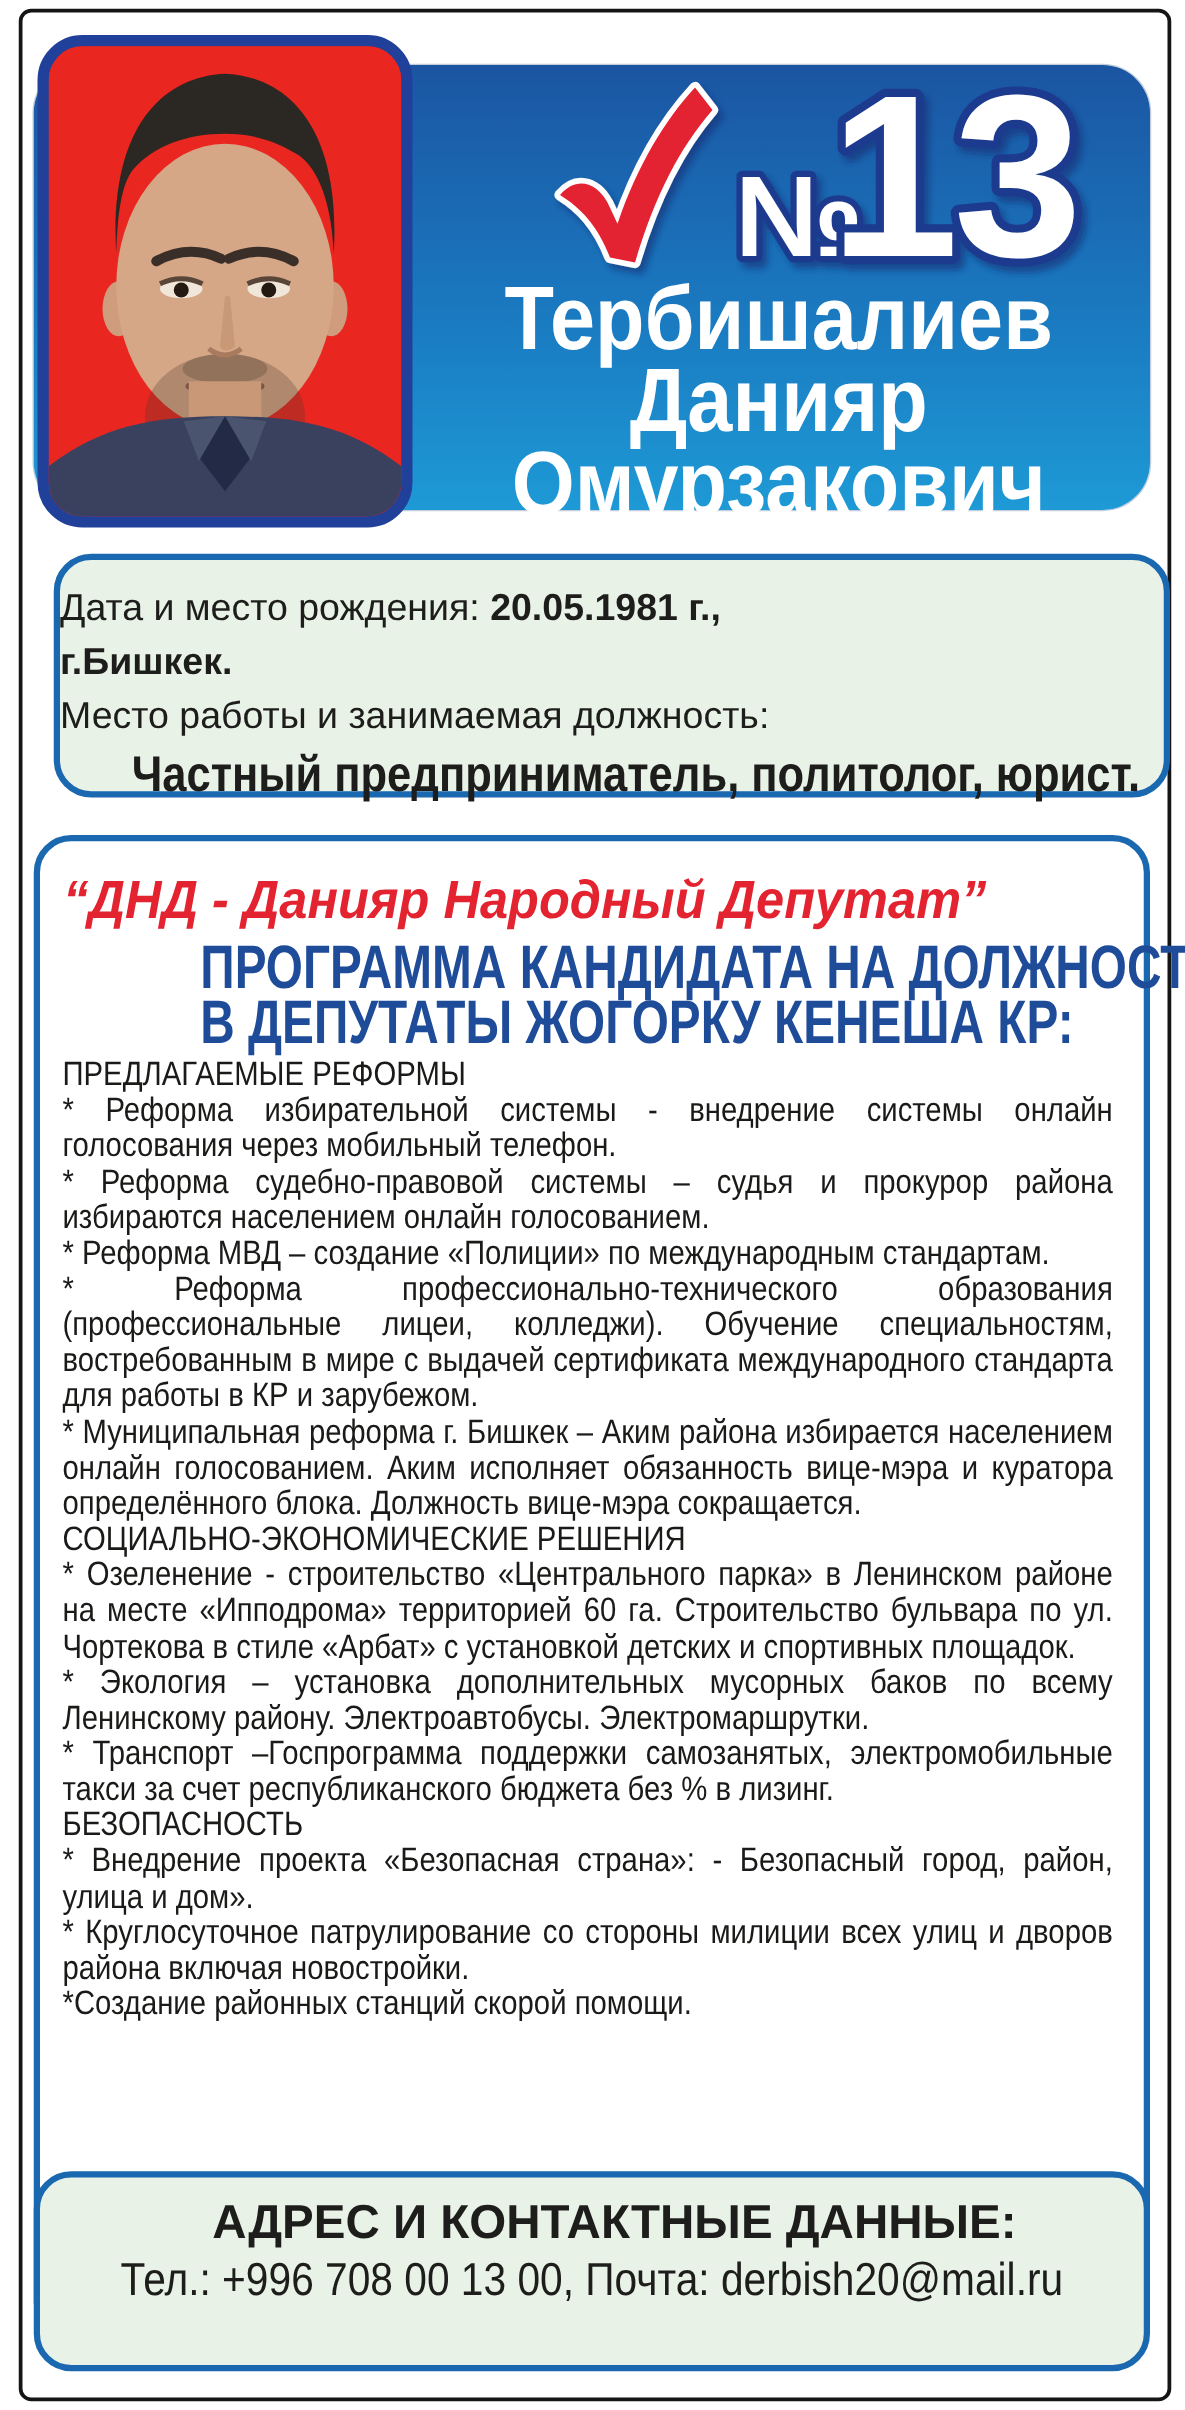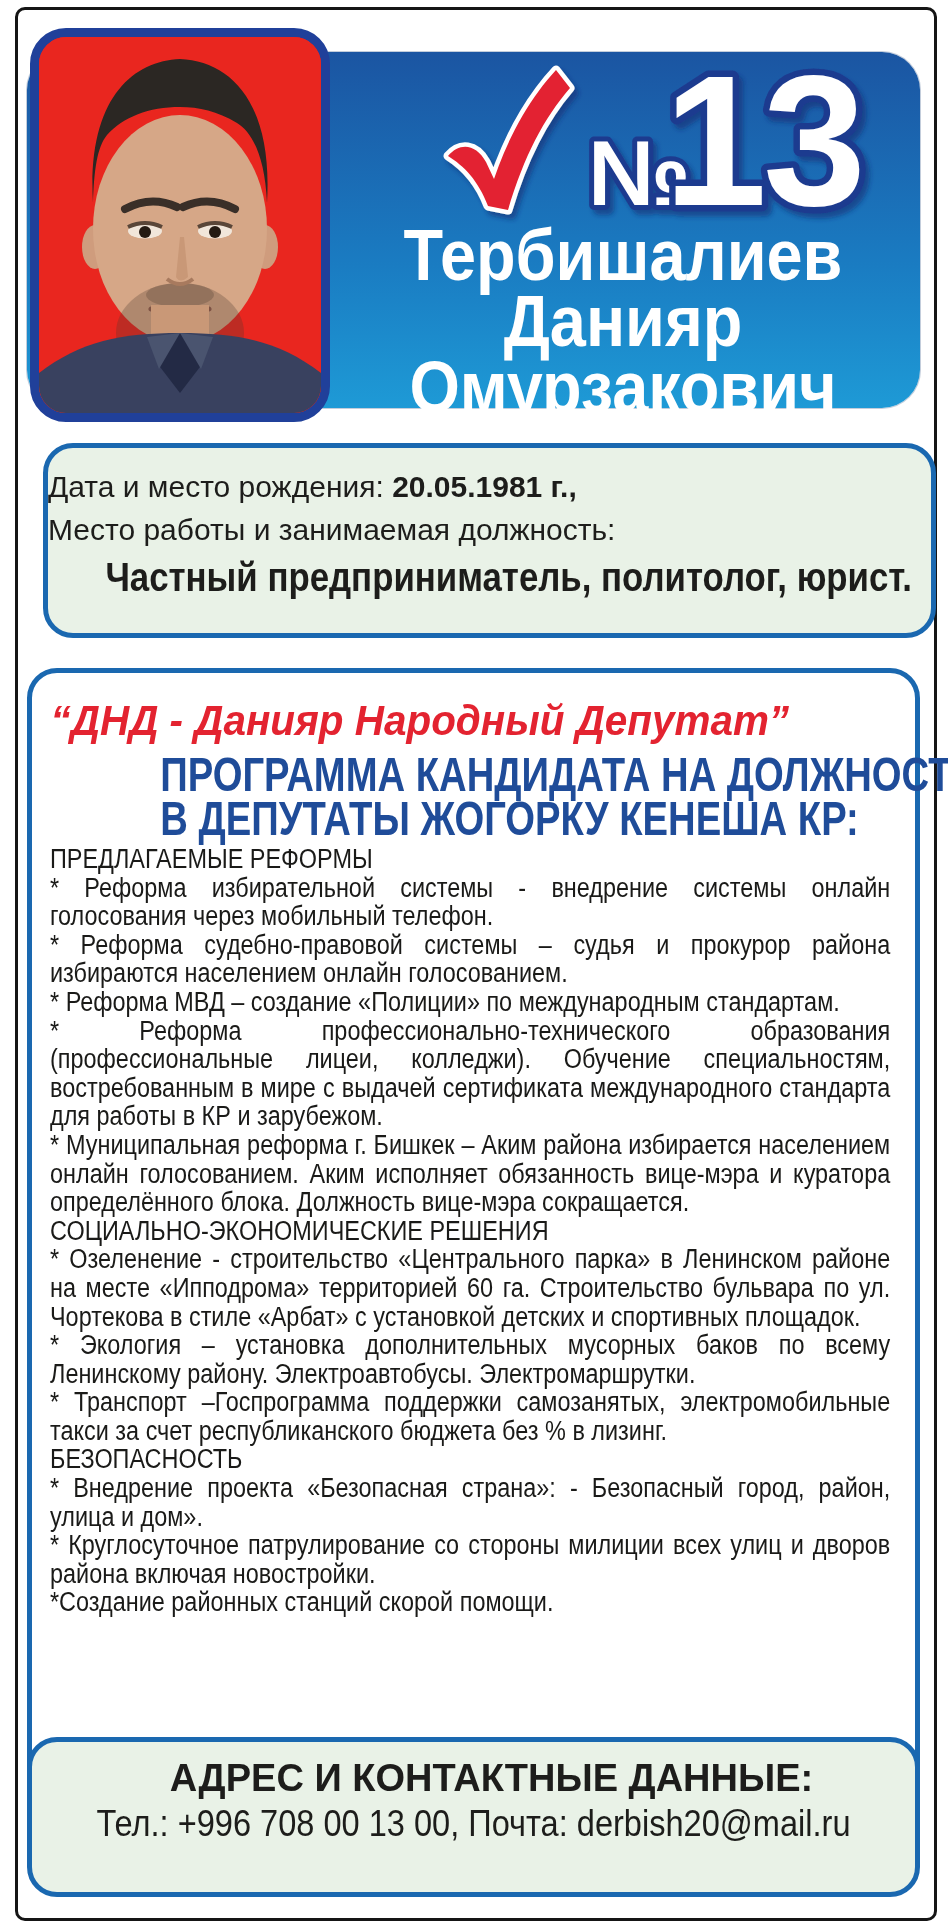--- a/index.html
+++ b/index.html
@@ -152,20 +152,21 @@
       <path d="M141 296 L118 326 L141 356 L164 326 Z" fill="#232a45"></path>
       <path d="M108 300 L141 296 L120 332 Z" fill="#4a546f"></path>
       <path d="M174 300 L141 296 L162 332 Z" fill="#4a546f"></path>
     </svg>
   </div>
 
   <div class="abs card-info">
     <div class="info-line">
       <span>Дата и место рождения: </span><span class="info-strong">20.05.1981 г.,</span>
     </div>
+    <div class="info-line info-strong">г.Бишкек.</div>
     <div class="info-line">Место работы и занимаемая должность:</div>
     <div class="info-line-big">Частный предприниматель, политолог, юрист.</div>
   </div>
 
   <div class="abs card-program"></div>
 
   <div class="abs slogan">
     <span>“ДНД - Данияр Народный Депутат”</span>
   </div>
 

